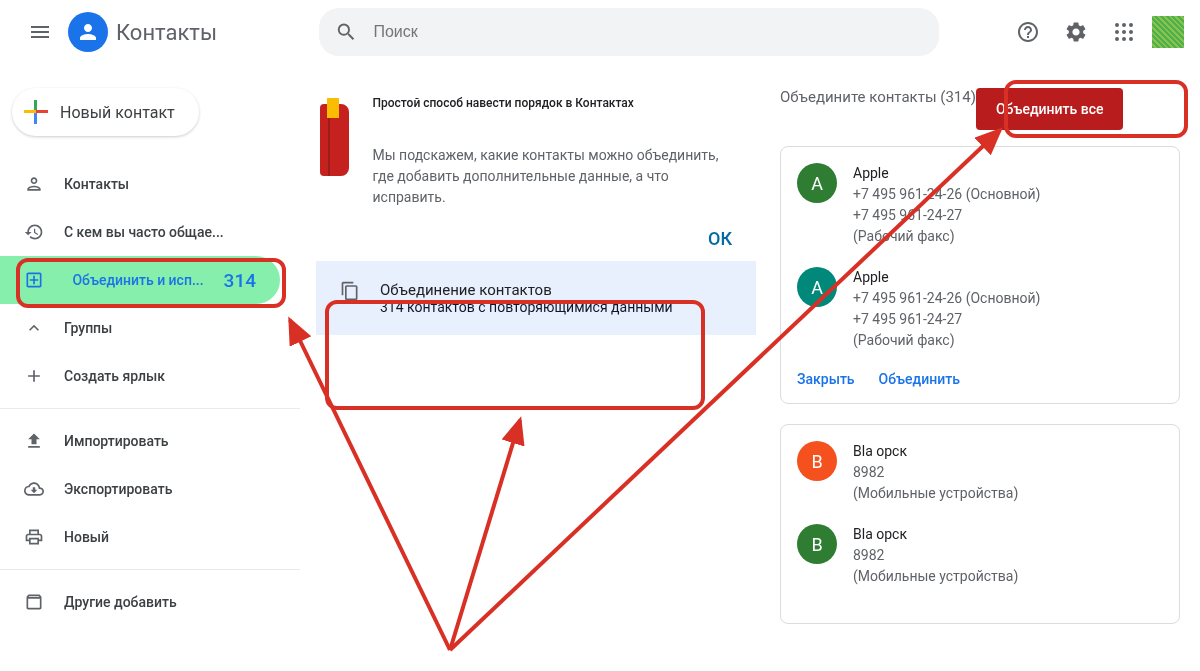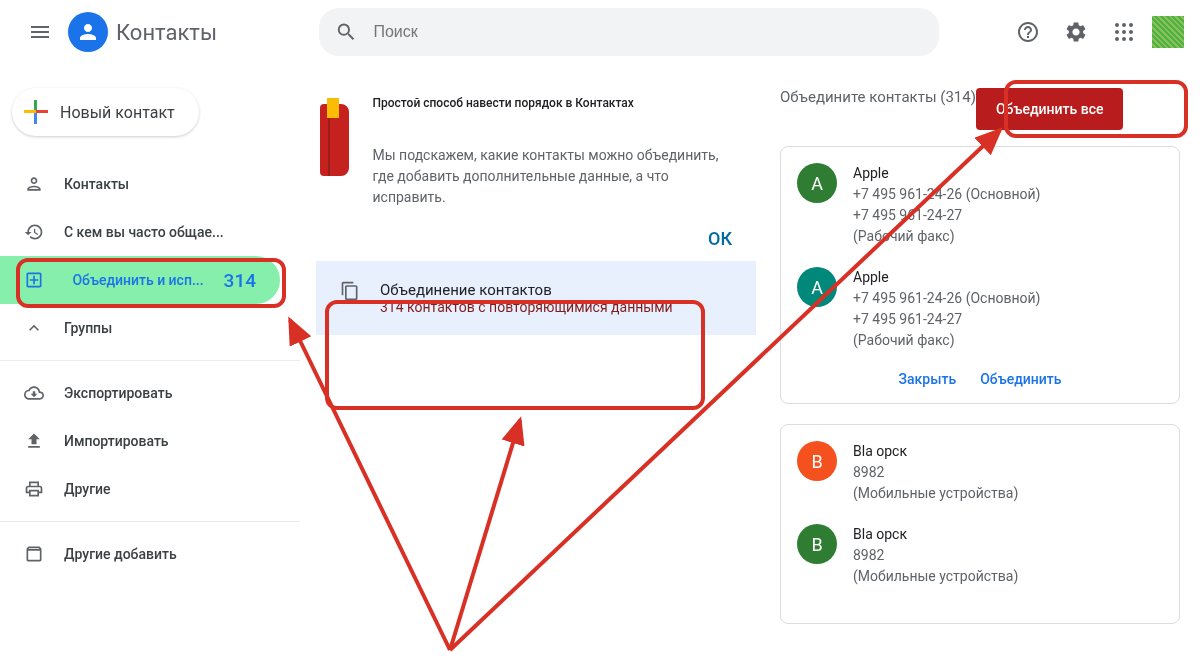--- a/index.html
+++ b/index.html
@@ -239,21 +239,21 @@
       gap: 20px;
       align-items: flex-start;
     }
     .merge-title {
       font-size: 15px;
       font-weight: 400;
       color: #202124;
     }
     .merge-desc {
       font-size: 14px;
-      color: #7f1d1d;
+      color: #0f172a;
     }
     .main-right {
       flex: 1;
       max-width: 400px;
     }
     .merge-header {
       display: flex;
       align-items: flex-start;
       justify-content: flex-start;
       margin-bottom: 16px;
@@ -301,21 +301,21 @@
     }
     .contact-name {
       font-weight: 400;
       color: #202124;
     }
     .contact-detail {
       color: #5f6368;
     }
     .card-actions {
       display: flex;
-      justify-content: center;
+      justify-content: flex-start;
       gap: 24px;
       font-size: 14px;
       font-weight: 500;
       color: #1a73e8;
     }
     .card-actions span {
       cursor: pointer;
     }
     
     .highlight-red {
@@ -418,44 +418,52 @@
       <span class="count">314</span>
     </div>
     <div class="nav-item">
       <span class="nav-icon">
           <svg width="20" height="20" viewBox="0 0 24 24" fill="#5f6368">
             <path d="M12 8l-6 6 1.41 1.41L12 10.83l4.59 4.58L18 14z"></path>
           </svg>
         </span>
       <span class="nav-label">Группы</span>
     </div>
+    <div class="nav-item">
+      <span class="nav-icon">
+          <svg width="20" height="20" viewBox="0 0 24 24" fill="#5f6368">
+            <path d="M19 13h-6v6h-2v-6H5v-2h6V5h2v6h6v2z"></path>
+          </svg>
+        </span>
+      <span class="nav-label">Создать ярлык</span>
+    </div>
     <div class="divider"></div>
     <div class="nav-item">
       <span class="nav-icon">
           <svg width="20" height="20" viewBox="0 0 24 24" fill="#5f6368">
+            <path d="M9 16h6v-6h4l-7-7-7 7h4zm-4 2h14v2H5z"></path>
+          </svg>
+        </span>
+      <span class="nav-label">Импортировать</span>
+    </div>
+    <div class="nav-item">
+      <span class="nav-icon">
+          <svg width="20" height="20" viewBox="0 0 24 24" fill="#5f6368">
             <path d="M19.35 10.04C18.67 6.59 15.64 4 12 4 9.11 4 6.6 5.64 5.35 8.04 2.34 8.36 0 10.91 0 14c0 3.31 2.69 6 6 6h13c2.76 0 5-2.24 5-5 0-2.64-2.05-4.78-4.65-4.96zM19 18H6c-2.21 0-4-1.79-4-4 0-2.05 1.53-3.76 3.56-3.97l1.07-.11.5-.95C8.08 7.14 9.94 6 12 6c2.62 0 4.88 1.86 5.39 4.43l.3 1.5 1.53.11c1.56.1 2.78 1.41 2.78 2.96 0 1.65-1.35 3-3 3zm-5.55-8h-2.9v3H8l4 4 4-4h-2.55z"></path>
           </svg>
         </span>
       <span class="nav-label">Экспортировать</span>
     </div>
     <div class="nav-item">
       <span class="nav-icon">
           <svg width="20" height="20" viewBox="0 0 24 24" fill="#5f6368">
-            <path d="M9 16h6v-6h4l-7-7-7 7h4zm-4 2h14v2H5z"></path>
-          </svg>
-        </span>
-      <span class="nav-label">Импортировать</span>
-    </div>
-    <div class="nav-item">
-      <span class="nav-icon">
-          <svg width="20" height="20" viewBox="0 0 24 24" fill="#5f6368">
             <path d="M19 8h-1V3H6v5H5c-1.66 0-3 1.34-3 3v6h4v4h12v-4h4v-6c0-1.66-1.34-3-3-3zM8 5h8v3H8V5zm8 12v2H8v-4h8v2zm2-2v-2H6v2H4v-4c0-.55.45-1 1-1h14c.55 0 1 .45 1 1v4h-2z"></path>
           </svg>
         </span>
-      <span class="nav-label">Другие</span>
+      <span class="nav-label">Новый</span>
     </div>
     <div class="divider"></div>
     <div class="nav-item">
       <span class="nav-icon">
           <svg width="20" height="20" viewBox="0 0 24 24" fill="#5f6368">
             <path d="M20.54 5.23l-1.39-1.68C18.88 3.21 18.47 3 18 3H6c-.47 0-.88.21-1.16.55L3.46 5.23C3.17 5.57 3 6.02 3 6.5V19c0 1.1.9 2 2 2h14c1.1 0 2-.9 2-2V6.5c0-.48-.17-.93-.46-1.27zM6.24 5h11.52l.83 1H5.42l.82-1zM5 19V8h14v11H5z"></path>
           </svg>
         </span>
       <span class="nav-label">Другие добавить</span>
     </div>

